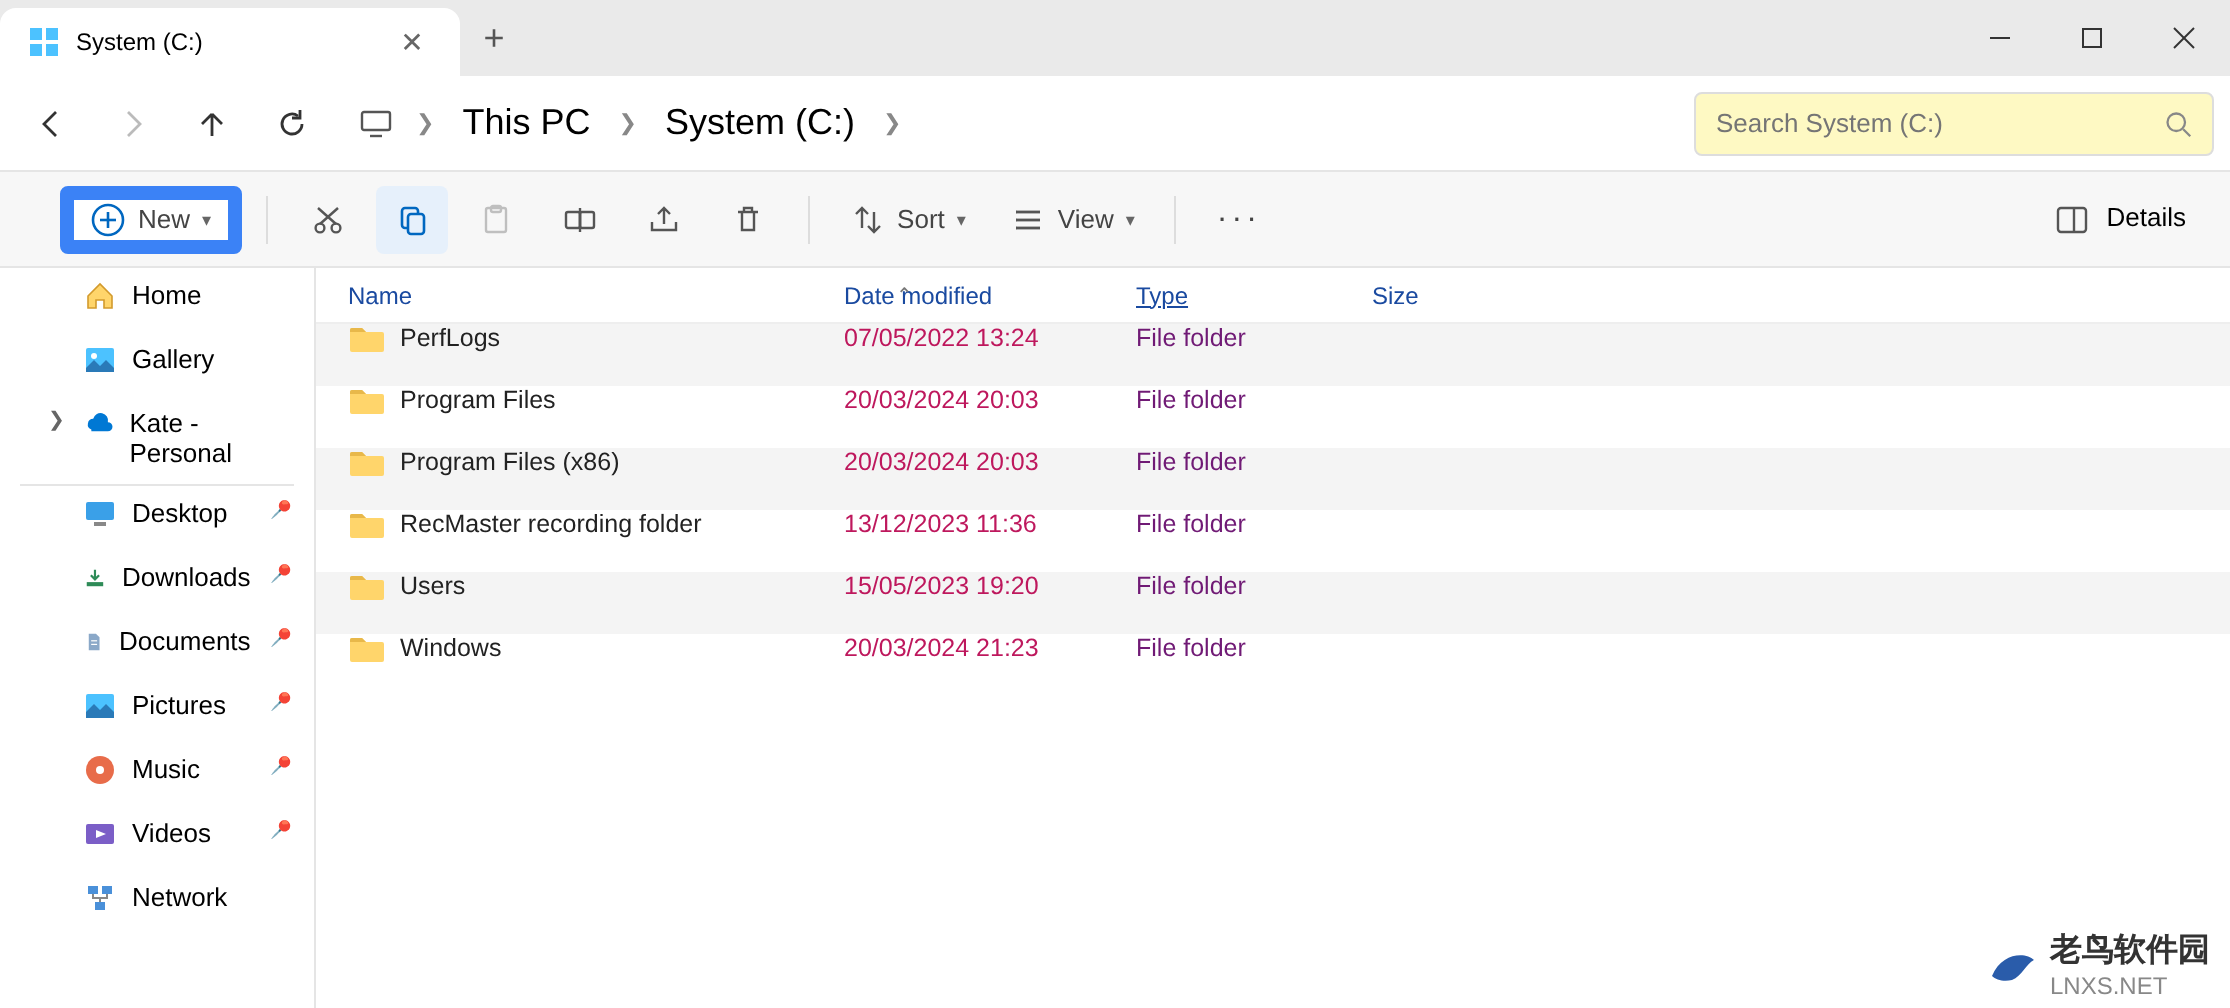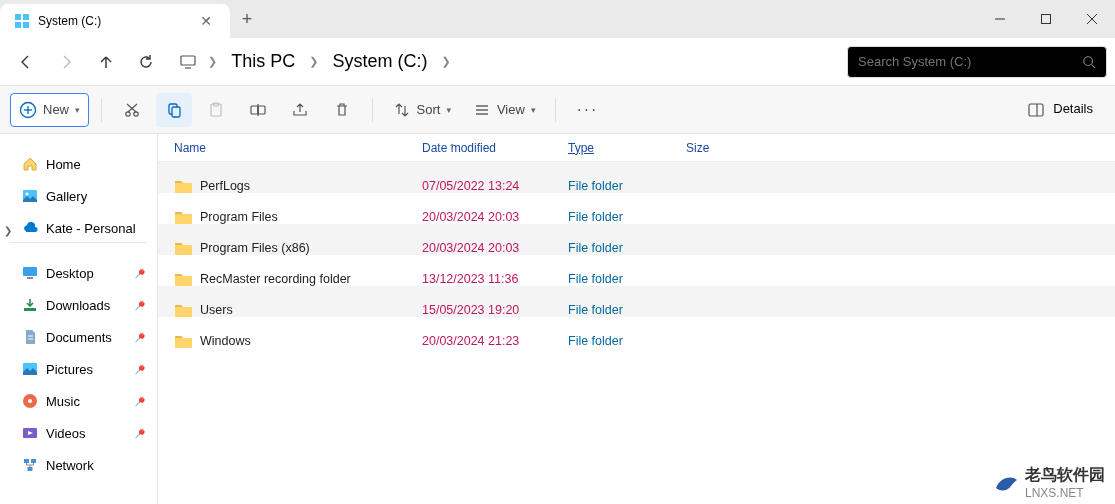--- a/index.html
+++ b/index.html
@@ -11,46 +11,46 @@
 .close-x { font-size: 14px; color: #666; cursor: pointer; width: 20px; text-align: center; }
 .add-tab { width: 34px; text-align: center; font-size: 18px; color: #555; cursor: pointer; }
 .win-controls { margin-left: auto; display: flex; }
 .win-btn { width: 46px; height: 38px; display: flex; align-items: center; justify-content: center; color: #333; cursor: pointer; }
 .nav-bar { display: flex; align-items: center; height: 48px; background: #fff; border-bottom: 1px solid #e5e5e5; padding: 0 8px; gap: 4px; }
 .nav-btn { width: 36px; height: 36px; display: flex; align-items: center; justify-content: center; color: #555; border-radius: 4px; cursor: pointer; }
 .nav-btn.disabled { color: #bbb; }
 .breadcrumb { display: flex; align-items: center; flex: 1; height: 34px; padding: 0 6px; gap: 2px; }
 .bc-seg { padding: 4px 8px; border-radius: 4px; cursor: pointer; font-size: 18px; }
 .bc-chev { color: #888; padding: 0 4px; font-size: 11px; }
-.search { width: 260px; height: 32px; border: 1px solid #ddd; border-radius: 4px; display: flex; align-items: center; padding: 0 10px; margin-left: 8px; background: #000000; }
+.search { width: 260px; height: 32px; border: 1px solid #ddd; border-radius: 4px; display: flex; align-items: center; padding: 0 10px; margin-left: 8px; background: #fef9c3; }
 .search input { border: none; outline: none; flex: 1; font-size: 13px; color: #666; background: transparent; }
 .toolbar { display: flex; align-items: center; height: 48px; background: #f7f7f7; border-bottom: 1px solid #e5e5e5; padding: 0 10px; gap: 6px; }
 .tb-btn { height: 34px; min-width: 36px; display: flex; align-items: center; justify-content: center; border-radius: 4px; cursor: pointer; padding: 0 8px; gap: 6px; color: #444; }
 .tb-btn.active { background: #e6f0fb; }
 .tb-sep { width: 1px; height: 24px; background: #ddd; margin: 0 6px; }
 .tb-btn svg { width: 18px; height: 18px; }
-.new-btn { border: 1px solid #3b82f6; background: #fff; }
+.new-btn { border: 7px solid #3b82f6; background: #fff; margin-left: 20px; }
 .content { display: flex; height: calc(504px - 38px - 48px - 48px); background: #fff; }
 .sidebar { width: 158px; border-right: 1px solid #e5e5e5; overflow-y: auto; padding: 6px 0; }
-.side-item { display: flex; align-items: flex-end; height: 32px; padding: 0 10px 0 22px; gap: 8px; cursor: pointer; font-size: 13px; position: relative; }
+.side-item { display: flex; align-items: flex-start; height: 32px; padding: 0 10px 0 22px; gap: 8px; cursor: pointer; font-size: 13px; position: relative; margin-left: 20px; }
 .side-expand { position: absolute; left: 4px; font-size: 10px; color: #666; }
 .pin { margin-left: auto; color: #888; font-size: 11px; transform: rotate(45deg); }
 .side-divider { height: 1px; background: #e5e5e5; margin: 6px 10px; }
 .main { flex: 1; overflow: auto; }
 .col-headers { display: flex; height: 28px; align-items: center; border-bottom: 1px solid #eee; color: #1a4aa0; font-size: 12px; padding-left: 16px; }
 .col-name { width: 248px; display: flex; align-items: flex-end; gap: 6px; }
 .col-date { width: 146px; }
 .col-type { width: 118px; text-decoration: underline; }
 .col-size { width: 80px; }
 .sort-ind { position: absolute; left: 290px; color: #777; font-size: 10px; }
-.row { display: flex; align-items: flex-end; height: 31px; padding-left: 16px; font-size: 12.5px; color: #222; }
+.row { display: flex; align-items: flex-start; height: 31px; padding-left: 16px; font-size: 12.5px; color: #222; }
 .row:nth-child(odd) { background: #f4f4f4; }
 .row .cell-name { width: 248px; display: flex; align-items: center; gap: 8px; }
 .row .cell-date { width: 146px; color: #be185d; }
-.row .cell-type { width: 118px; color: #0369a1; }
+.row .cell-type { width: 118px; color: #701a75; }
 .row .cell-size { width: 80px; color: #555; }
 .folder-ico { width: 18px; height: 14px; }
 .details-btn { margin-left: auto; display: flex; align-items: flex-start; gap: 8px; padding: 0 12px; cursor: pointer; }
 .chev-down { font-size: 9px; color: #666; }
 .watermark { position: absolute; right: 10px; bottom: 4px; display: flex; align-items: center; gap: 6px; font-weight: bold; font-size: 16px; color: #333; }
 .watermark small { font-size: 12px; color: #888; font-weight: normal; display: block; }
 </style>
 </head>
 <body>
 

